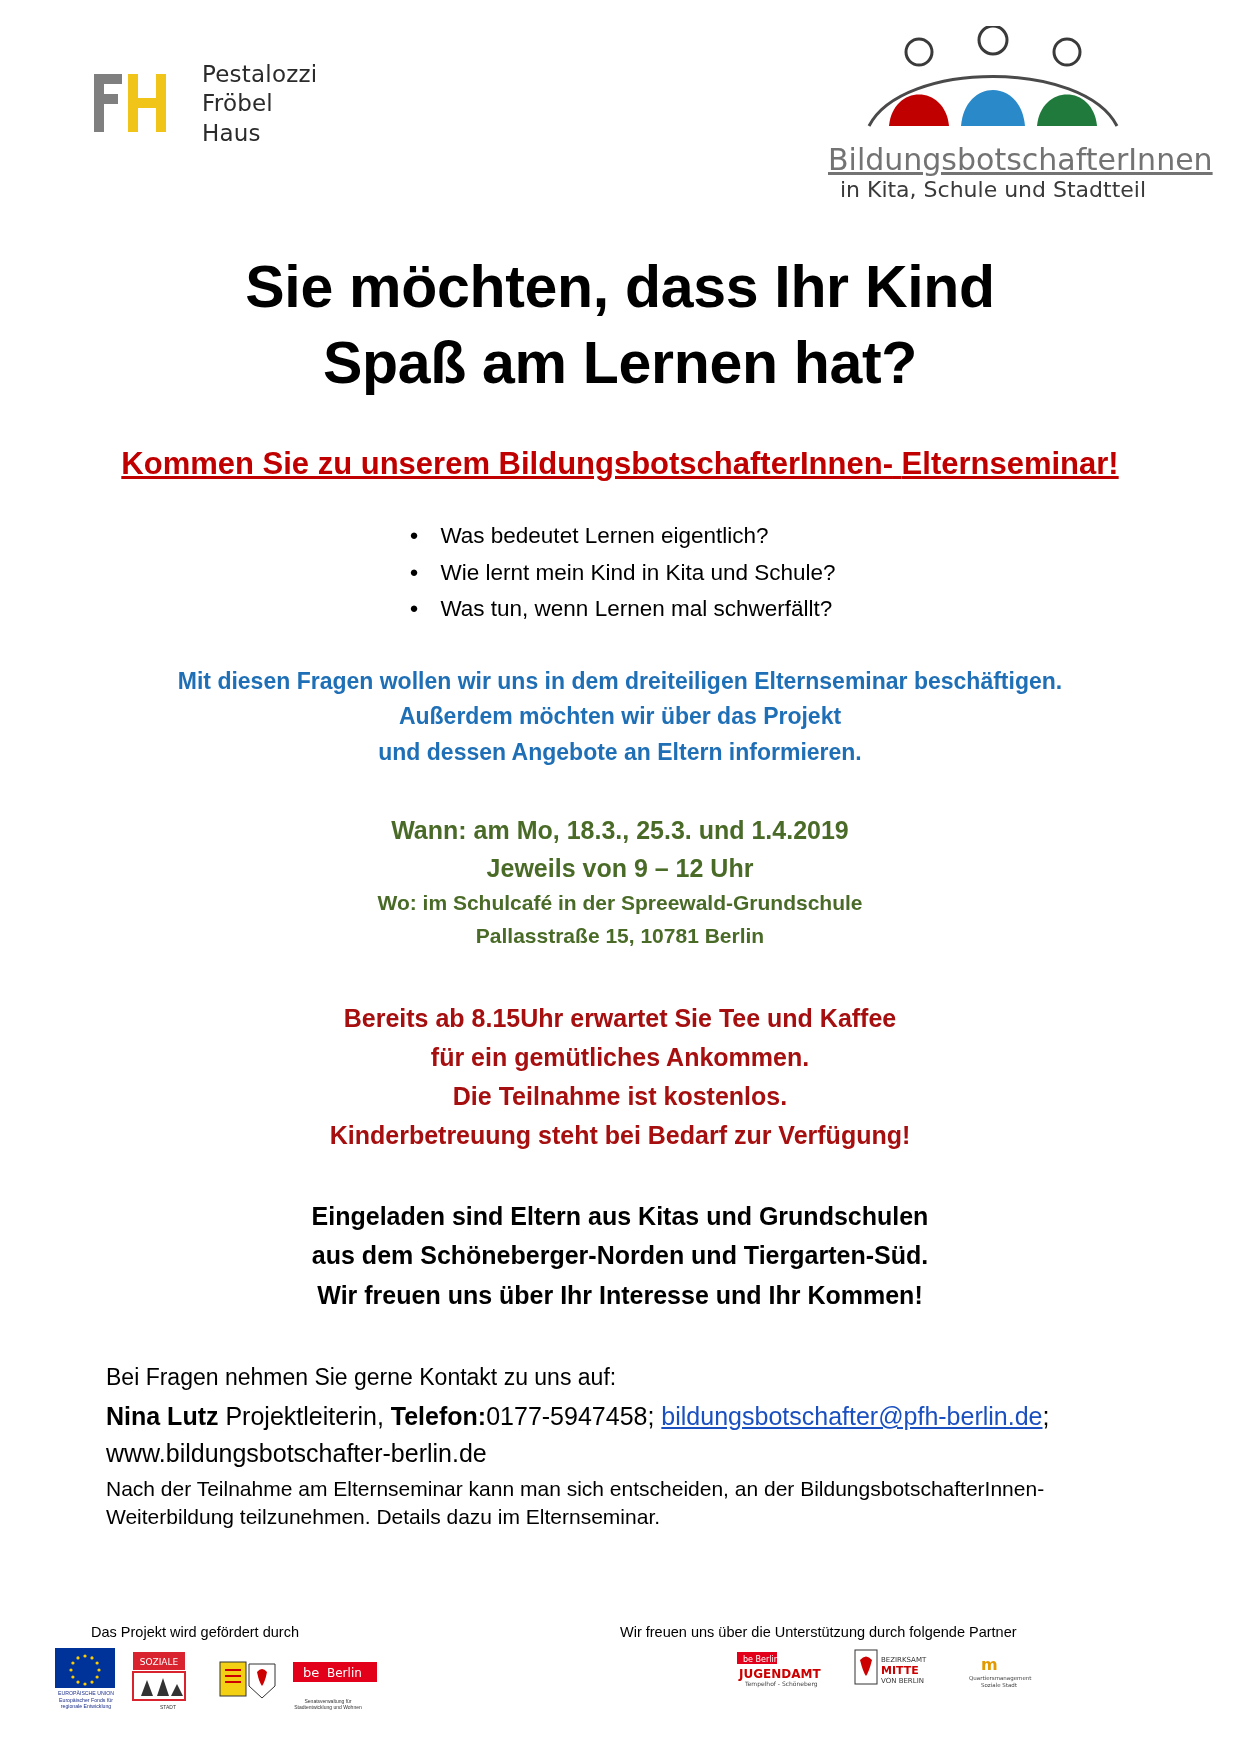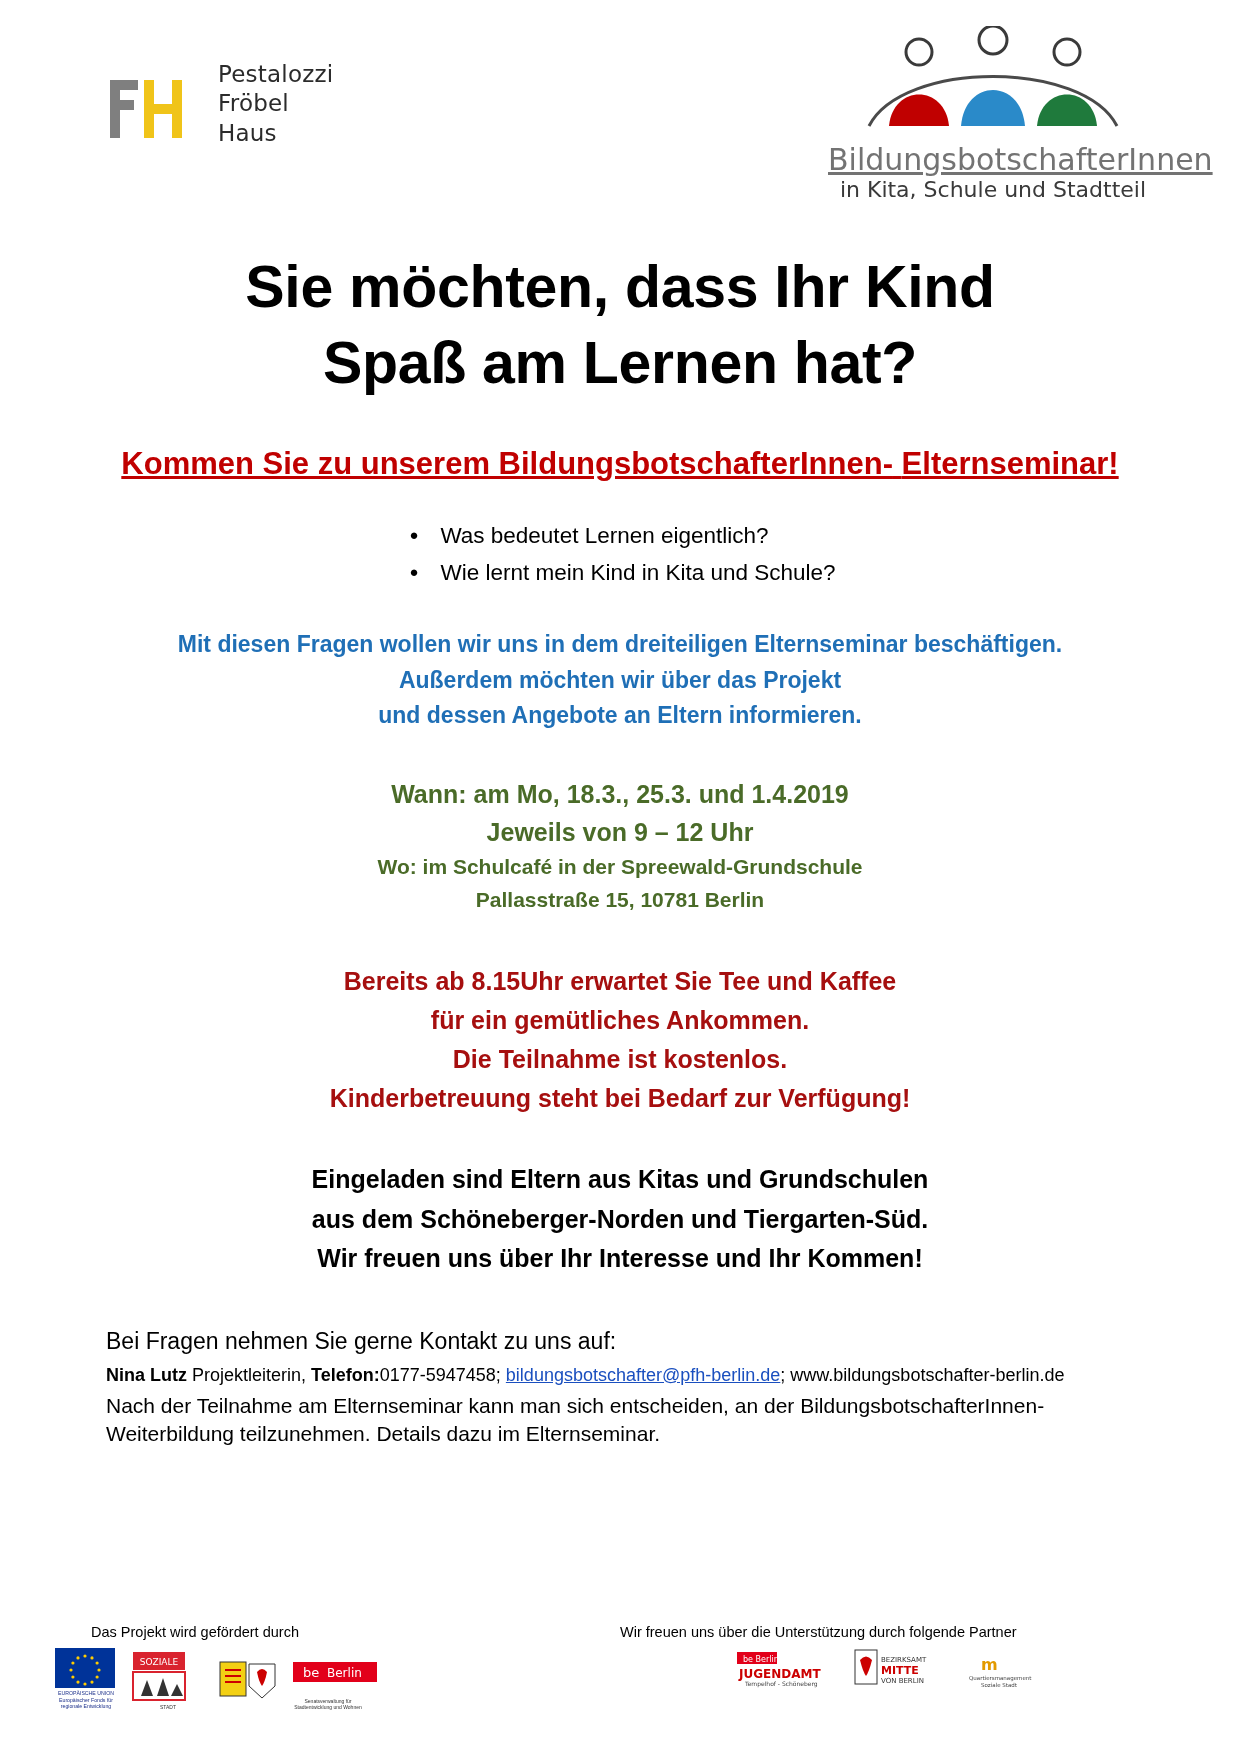--- a/index.html
+++ b/index.html
@@ -23,24 +23,24 @@
     padding: 0;
   }
 
   
   .header {
     position: relative;
     height: 210px;
   }
   .logo-pfh {
     position: absolute;
-    left: 104px;
+    left: 88px;
     top: 58px;
     display: flex;
-    align-items: flex-end;
+    align-items: center;
   }
   .pfh-mark {
     width: 100px;
     height: 78px;
     position: relative;
     margin-right: 14px;
   }
   .pfh-mark svg { display:block; }
   .pfh-words {
     font-size: 23px;
@@ -162,21 +162,21 @@
     text-align: left;
     margin-top: 46px;
     padding-left: 16px;
   }
   .contact-head {
     font-size: 23px;
     line-height: 1.4;
     color: #000;
   }
   .contact-line {
-    font-size: 18px;
+    font-size: 25px;
     line-height: 1.45;
     color: #000;
     margin-top: 5px;
   }
   .contact-line .bold { font-weight: bold; }
   .contact-line a.mail {
     color: #1a4fbf;
     text-decoration: underline;
   }
   .contact-tail {
@@ -284,20 +284,21 @@
     </h1>
 
     <div class="subtitle">
       <span>Kommen Sie zu unserem BildungsbotschafterInnen-</span>
       <span>Elternseminar!</span>
     </div>
 
     <ul class="questions">
       <li>Was bedeutet Lernen eigentlich?</li>
       <li>Wie lernt mein Kind in Kita und Schule?</li>
+      <li>Was tun, wenn Lernen mal schwerfällt?</li>
     </ul>
 
     <div class="blue-block">
       <div>Mit diesen Fragen wollen wir uns in dem dreiteiligen Elternseminar beschäftigen.</div>
       <div>Außerdem möchten wir über das Projekt</div>
       <div>und dessen Angebote an Eltern informieren.</div>
     </div>
 
     <div class="green-block">
       <div class="green-l1">Wann: am Mo, 18.3., 25.3. und 1.4.2019</div>

